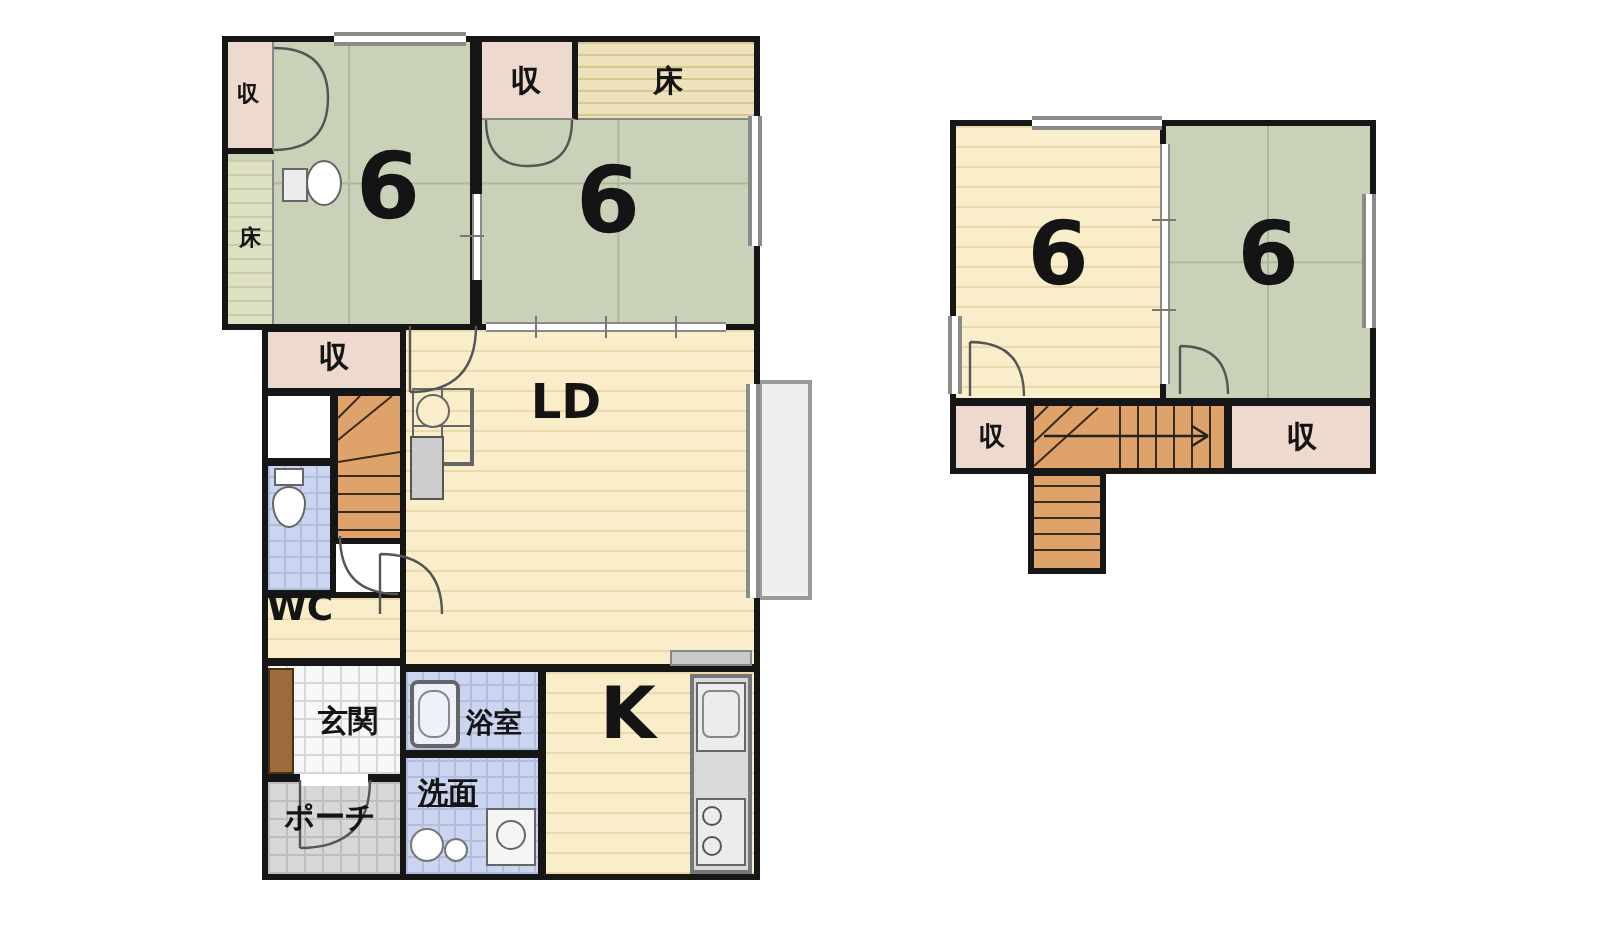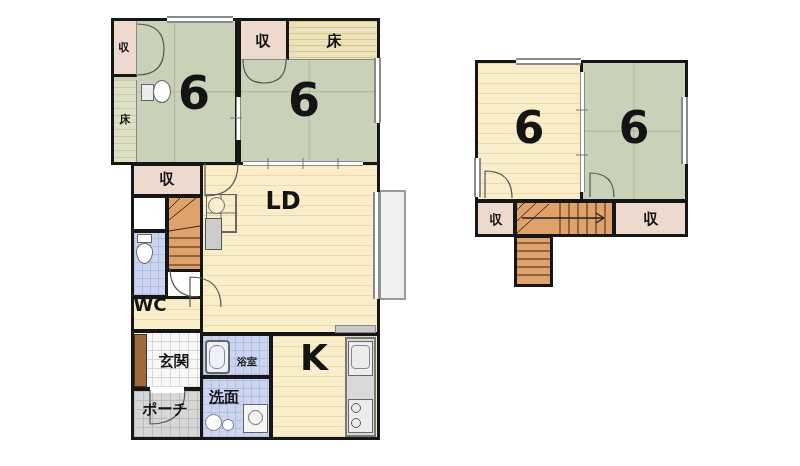--- a/index.html
+++ b/index.html
@@ -157,21 +157,21 @@
   <div class="label jp15" style="left:263px;top:41px;">収</div>
   <div class="label jp15" style="left:334px;top:41px;">床</div>
 
   <div class="label jp15" style="left:167px;top:179px;">収</div>
   <div class="label" style="left:150px;top:281px;font-size:18px;margin-top:24px;">WC</div>
 
   <div class="label" style="left:283px;top:201px;font-size:24px;">LD</div>
 
   <div class="label jp15" style="left:174px;top:361px;">玄関</div>
   <div class="label jp15" style="left:165px;top:409px;">ポーチ</div>
-  <div class="label" style="left:247px;top:362px;font-size:10px;">浴室</div>
+  <div class="label" style="left:247px;top:362px;font-size:14px;">浴室</div>
   <div class="label" style="left:224px;top:397px;font-size:15px;text-decoration:underline;">洗面</div>
 
   <div class="label" style="left:314px;top:358px;font-size:36px;">K</div>
 
   <div class="label big6" style="left:528px;top:128px;font-size:44px;">6</div>
   <div class="label big6" style="left:633px;top:128px;font-size:44px;">6</div>
   <div class="label jp13" style="left:496px;top:219px;">収</div>
   <div class="label jp15" style="left:651px;top:219px;">収</div>
 
 </div>

